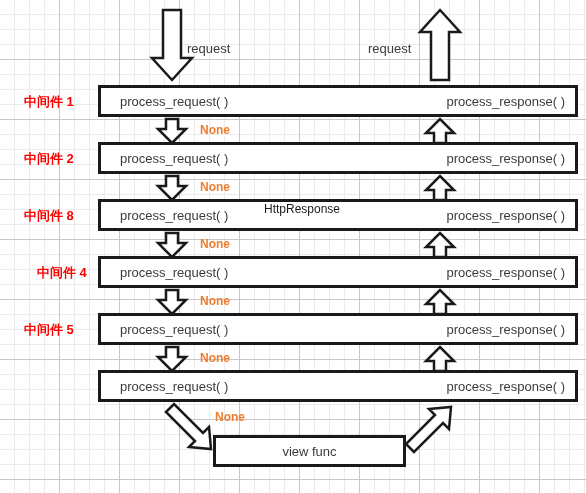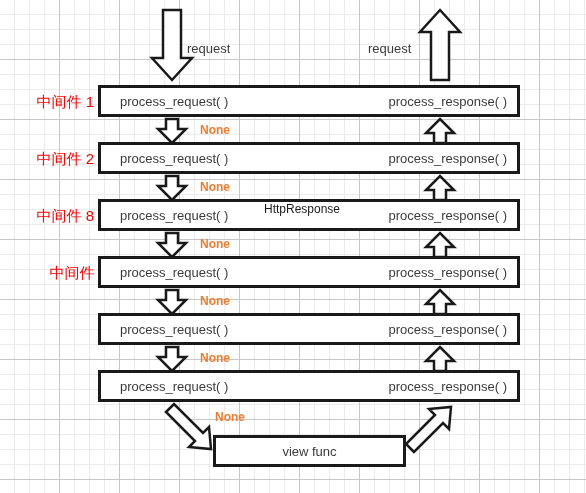--- a/index.html
+++ b/index.html
@@ -29,41 +29,41 @@
     width: 586px;
     height: 493px;
   }
   .mw-box {
     position: absolute;
     box-sizing: border-box;
     border: 3px solid #1a1a1a;
     background: #ffffff;
     height: 32px;
     left: 98px;
-    width: 422px;
+    width: 480px;
   }
   .mw-box .fn {
     position: absolute;
     top: 50%;
     transform: translateY(-50%);
     font-size: 13px;
     color: #3b3b3b;
     white-space: nowrap;
     font-family: "Liberation Sans", sans-serif;
   }
   .mw-box .fn.left { left: 19px; }
   .mw-box .fn.right { right: 10px; }
 
   .mw-label {
     position: absolute;
     left: 24px;
     width: 70px;
-    text-align: right;
-    font-size: 15px;
-    font-weight: normal;
+    text-align: left;
+    font-size: 13px;
+    font-weight: bold;
     color: #ff0000;
     white-space: nowrap;
     font-family: "Liberation Sans", sans-serif;
   }
 
   .none-label {
     position: absolute;
     font-size: 12px;
     font-weight: bold;
     color: #ed7d31;
@@ -174,20 +174,21 @@
   <div class="none-label" style="left:188px; top:237px;">None</div>
 
   <div class="mw-label" style="top:264px;margin-left:13px;">中间件 4</div>
   <div class="mw-box" style="top:256px;">
     <span class="fn left">process_request( )</span>
     <span class="fn right">process_response( )</span>
   </div>
 
   <div class="none-label" style="left:188px; top:294px;">None</div>
 
+  <div class="mw-label" style="top:321px;">中间件 5</div>
   <div class="mw-box" style="top:313px;">
     <span class="fn left">process_request( )</span>
     <span class="fn right">process_response( )</span>
   </div>
 
   <div class="none-label" style="left:188px; top:351px;">None</div>
 
   <div class="mw-box" style="top:370px;">
     <span class="fn left">process_request( )</span>
     <span class="fn right">process_response( )</span>

